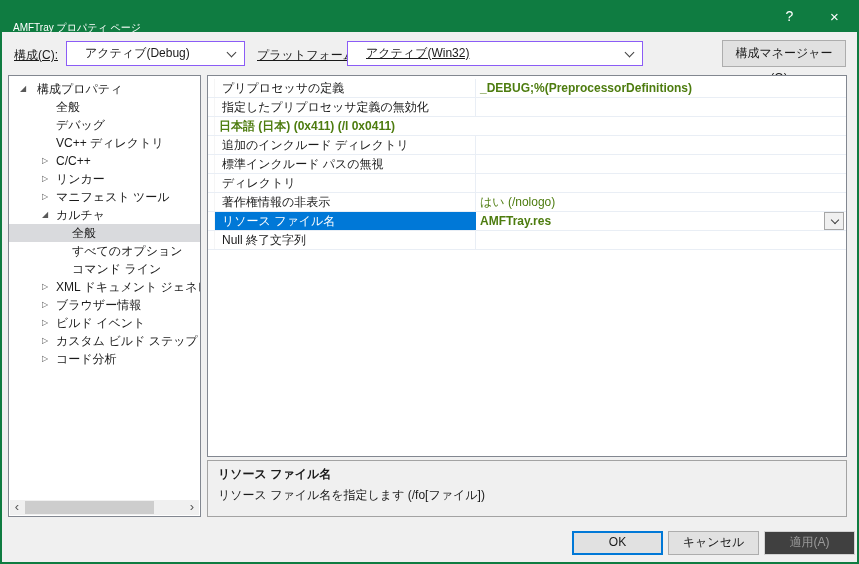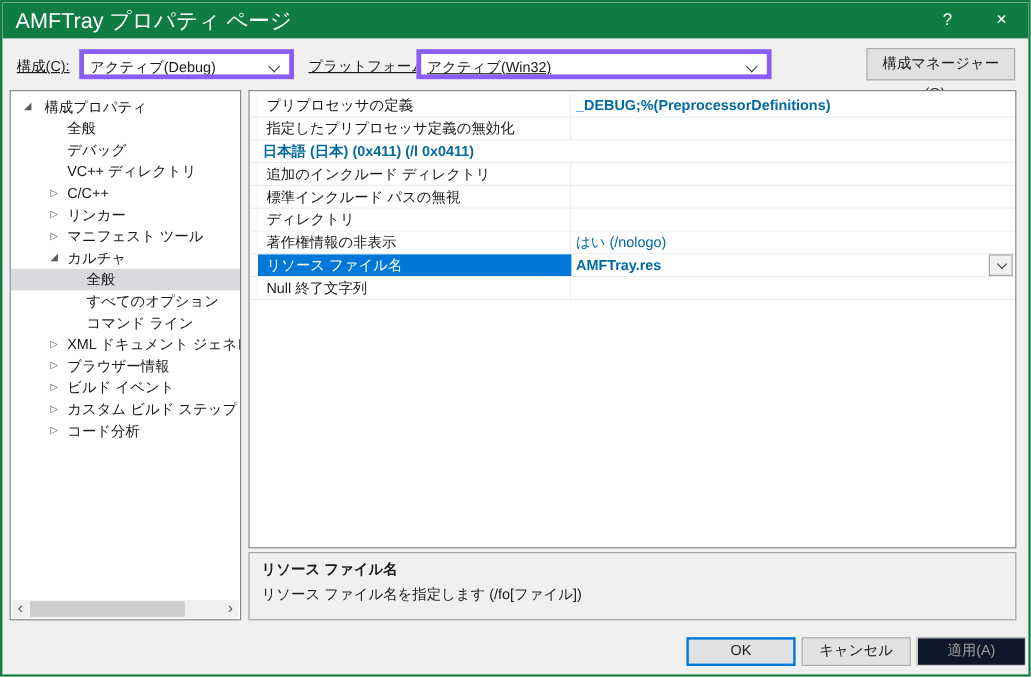--- a/index.html
+++ b/index.html
@@ -15,29 +15,29 @@
   html,body{background:#fff;}
   .window{
     position:relative;width:859px;height:564px;
     background:var(--dialog-bg);
     border:2px solid var(--accent-green);
     font-family:"Liberation Sans","DejaVu Sans",sans-serif;
     font-size:12px;color:#1a1a1a;overflow:hidden;
   }
   
   .titlebar{position:absolute;top:0;left:0;right:0;height:30px;background:var(--accent-green);color:#fff;}
-  .titlebar .title{position:absolute;left:11px;top:0;line-height:30px;font-size:18px;white-space:nowrap;}
+  .titlebar .title{position:absolute;left:11px;top:11px;line-height:30px;font-size:10px;white-space:nowrap;}
   .tb-btn{position:absolute;top:0;width:45px;height:30px;line-height:29px;text-align:center;font-size:14px;color:#fff;cursor:default;}
   .tb-help{right:45px;}
   .tb-close{right:0;font-size:15px;}
   
   .tb-label{position:absolute;white-space:nowrap;text-decoration:underline;}
   .lbl-config{left:12px;top:45px;}
   .lbl-platform{left:255px;top:45px;}
-  .combo{position:absolute;height:25px;background:#fff;border:4px solid #8b5cf6;line-height:23px;padding-left:5px;white-space:nowrap;overflow:hidden;}
+  .combo{position:absolute;height:25px;background:#fff;border:1px solid #8b5cf6;line-height:23px;padding-left:18px;white-space:nowrap;overflow:hidden;}
   .combo-config{left:64px;top:39px;width:179px;}
   .combo-platform{left:345px;top:39px;width:296px;text-decoration:underline;}
   .chev{position:absolute;right:9px;top:7px;width:7px;height:7px;border-right:1px solid #404040;border-bottom:1px solid #404040;transform:rotate(45deg);}
   .push-btn{background:#e1e1e1;border:1px solid #adadad;text-align:center;}
   .btn-configmgr{position:absolute;left:720px;top:38px;width:124px;height:27px;line-height:25px;}
   
   .tree-panel{position:absolute;left:6px;top:73px;width:193px;height:442px;background:#fff;border:1px solid var(--panel-border);overflow:hidden;}
   .tree{padding-top:4px;}
   .tree-item{position:relative;height:18px;line-height:18px;white-space:nowrap;overflow:hidden;}
   .tree-item.selected{background:var(--tree-selection);}
@@ -51,33 +51,33 @@
   .scroll-arrow{position:absolute;top:0;width:14px;height:15px;line-height:13px;text-align:center;color:#555;font-size:13px;}
   .scroll-arrow.left{left:0;}
   .scroll-arrow.right{right:0;}
   .scroll-thumb{position:absolute;left:15px;top:1px;width:129px;height:13px;background:#cdcdcd;}
   
   .grid-panel{position:absolute;left:205px;top:73px;width:640px;height:382px;background:#fff;border:1px solid var(--panel-border);overflow:hidden;}
   .grid-rows{padding-top:3px;}
   .grid-row{position:relative;display:flex;height:19px;line-height:18px;border-bottom:1px solid var(--grid-line);}
   .grid-row .gutter{width:7px;border-right:1px solid #f5f5f5;}
   .grid-row .name{width:261px;padding-left:7px;border-right:1px solid var(--grid-line);white-space:nowrap;overflow:hidden;}
-  .grid-row .value{flex:1;padding-left:4px;white-space:nowrap;overflow:hidden;color:#0369a1;}
+  .grid-row .value{flex:1;padding-left:4px;white-space:nowrap;overflow:hidden;color:#4d7c0f;}
   .grid-row .value.bold{font-weight:bold;}
   .grid-row.selected .name{background:var(--selection-blue);color:#fff;border-right-color:var(--selection-blue);}
   .drop-btn{position:absolute;right:2px;top:0;width:20px;height:18px;background:#f0f0f0;border:1px solid #a6a6a6;}
   .drop-btn .chev{right:5px;top:4px;width:6px;height:6px;}
   
   .desc-panel{position:absolute;left:205px;top:458px;width:640px;height:57px;background:#f0f0f0;border:1px solid #a3a3a3;padding:5px 10px;}
   .desc-title{font-weight:bold;margin-bottom:4px;}
   
   .footer-btn{position:absolute;top:529px;width:91px;height:24px;line-height:21px;}
   .btn-ok{left:570px;border:2px solid var(--selection-blue);line-height:19px;}
   .btn-cancel{left:666px;text-align:center;}
-  .btn-apply{left:762px;background:#0f172a;border-color:#d2d2d2;color:var(--disabled-text);}
+  .btn-apply{left:762px;background:#404040;border-color:#d2d2d2;color:var(--disabled-text);}
 </style>
 </head>
 <body>
 
 <div class="window">
 
   <div class="titlebar">
     <span class="title">AMFTray プロパティ ページ</span>
     <span class="tb-btn tb-help">?</span>
     <span class="tb-btn tb-close">×</span>

